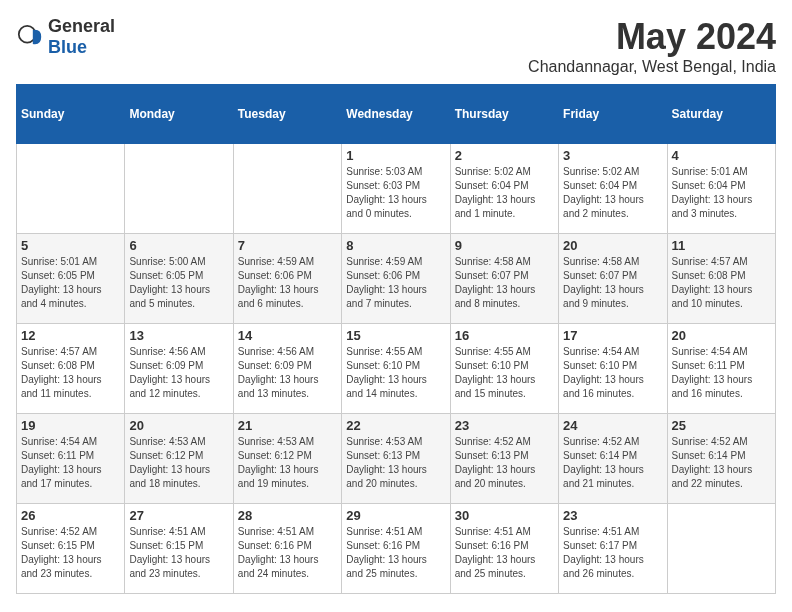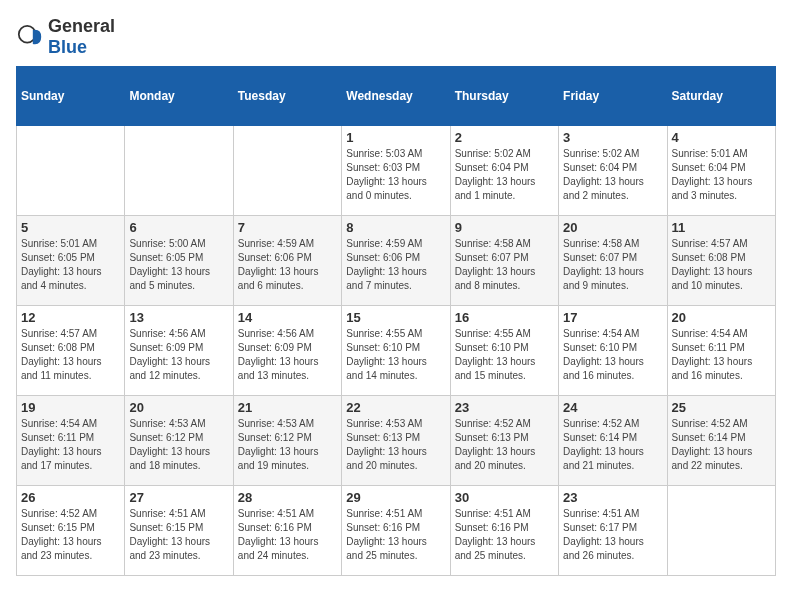--- a/index.html
+++ b/index.html
@@ -98,20 +98,24 @@
   <div class="logo">
     <svg class="logo-icon" viewBox="0 0 40 40">
       <circle cx="16" cy="16" r="12" fill="none" stroke="#333" stroke-width="2.5"></circle>
       <path d="M24 10 Q36 8 36 20 Q36 32 24 30" fill="#1a5fa8"></path>
     </svg>
     <div>
       <span class="logo-text-general">General</span><br>
       <span class="logo-text-blue">Blue</span>
     </div>
   </div>
+  <div class="title-area">
+    <div class="month-title">May 2024</div>
+    <div class="location-title">Chandannagar, West Bengal, India</div>
+  </div>
 </div>
 
 <table>
   <thead>
     <tr>
     <th>Sunday</th>
         <th>Monday</th>
         <th>Tuesday</th>
         <th>Wednesday</th>
         <th>Thursday</th>

